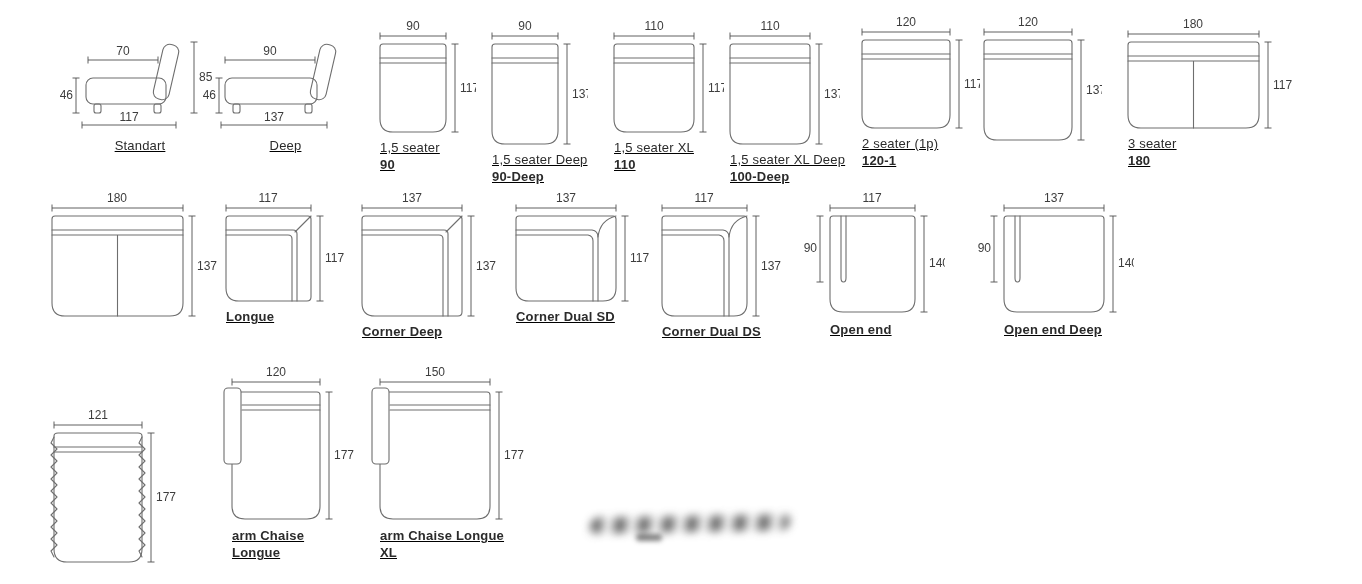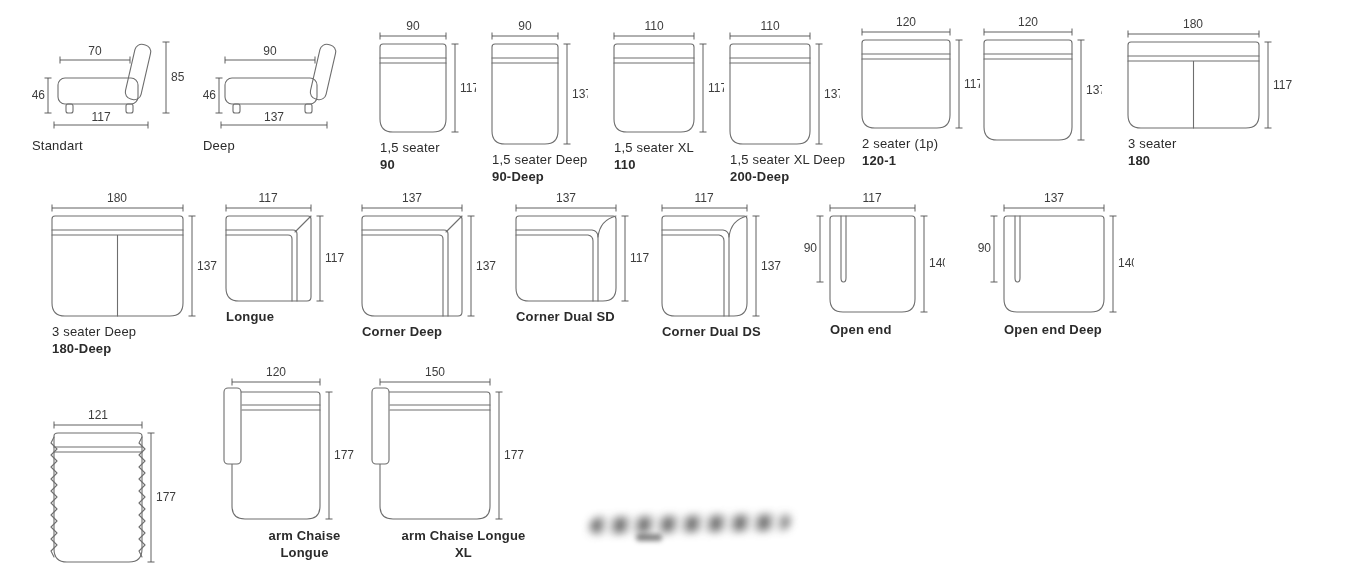--- a/index.html
+++ b/index.html
@@ -1,42 +1,42 @@
 <!DOCTYPE html>
 <html><head>
 <meta charset="utf-8">
 <style>
   * { margin:0; padding:0; box-sizing:border-box; }
   html,body { background:#ffffff; font-family:"Liberation Sans", sans-serif; }
   #canvas { position:relative; width:1362px; height:584px; background:#ffffff; overflow:hidden; }
-  .module { position:absolute; }
+  .module { position:absolute;text-decoration:underline; }
   .module svg { display:block; }
   .draw { fill:none; stroke:#6e6e6e; stroke-width:1.1; stroke-linecap:round; stroke-linejoin:round; }
   .fillw { fill:#ffffff; stroke:#6e6e6e; stroke-width:1.1; }
   .dim  { fill:none; stroke:#4f4f4f; stroke-width:0.9; }
   .dimtxt { font-family:"Liberation Sans",sans-serif; font-size:12px; fill:#3d3d3d; }
   .labels { margin-left:4px; margin-top:3px; color:#2b2b2b; }
   .labels.ind26 { margin-left:26px; }
-  .labels.ind12 { margin-left:24px;text-align:center; }
-  .labels.center { margin-left:0; }
+  .labels.ind12 { margin-left:12px; }
+  .labels.center { margin-left:0; text-align:center; }
   .lab { font-size:13px; line-height:17px; letter-spacing:.2px; }
   .lab.bold { font-weight:bold; }
   #smudge { position:absolute; left:590px; top:514px; width:205px; height:28px; }
   #smudge .blob1 { position:absolute; left:0; top:2px; width:200px; height:16px; border-radius:8px;
     background:repeating-linear-gradient(90deg, rgba(35,35,35,.65) 0 12px, rgba(35,35,35,.10) 12px 24px);
     filter:blur(4px); transform:rotate(-1deg) skewX(-6deg); }
   #smudge .blob2 { position:absolute; left:46px; top:20px; width:26px; height:7px; border-radius:4px;
     background:rgba(35,35,35,.55); filter:blur(2.5px); }
 </style>
 </head>
 <body>
 
 <div id="canvas">
 
-  <div class="module" style="left:32px; top:30px; width:160px;">
+  <div class="module" style="left:60px; top:30px; width:160px;">
     <svg width="160" height="104" viewBox="0 0 160 104">
       <text class="dimtxt" x="63" y="25" text-anchor="middle">70</text>
       <path class="dim" d="M28,30 L98,30 M28,26.5 L28,33.5 M98,26.5 L98,33.5"></path>
       <rect class="draw" x="98" y="14" width="16" height="56" rx="7" transform="rotate(13 106 42)"></rect>
       <rect class="draw" x="26" y="48" width="80" height="26" rx="7"></rect>
       <rect class="draw" x="34" y="74" width="7" height="9" rx="2"></rect>
       <rect class="draw" x="94" y="74" width="7" height="9" rx="2"></rect>
       <text class="dimtxt" x="13" y="69" text-anchor="end">46</text>
       <path class="dim" d="M16,48 L16,83 M12.5,48 L19.5,48 M12.5,83 L19.5,83"></path>
       <text class="dimtxt" x="139" y="51" text-anchor="start">85</text>
@@ -116,21 +116,21 @@
     <svg width="114" height="128" viewBox="0 0 114 128">
       <text class="dimtxt" x="44" y="10" text-anchor="middle">110</text>
       <path class="dim" d="M4,16 L84,16 M4,12.5 L4,19.5 M84,12.5 L84,19.5"></path>
       <path class="draw" d="M4,27 Q4,24 7,24 L81,24 Q84,24 84,27 L84,111 Q84,124 71,124 L17,124 Q4,124 4,111 Z"></path>
       <path class="draw" d="M4,38 L84,38 M4,43 L84,43"></path>
       <text class="dimtxt" x="98" y="78" text-anchor="start">137</text>
       <path class="dim" d="M93,24 L93,124 M89.5,24 L96.5,24 M89.5,124 L96.5,124"></path>
     </svg>
     <div class="labels">
       <div class="lab">1,5 seater XL Deep</div>
-      <div class="lab bold">200-Deep</div>
+      <div class="lab bold">100-Deep</div>
     </div>
   </div>
 
   <div class="module" style="left:858px; top:16px;">
     <svg width="122" height="116" viewBox="0 0 122 116">
       <text class="dimtxt" x="48" y="10" text-anchor="middle">120</text>
       <path class="dim" d="M4,16 L92,16 M4,12.5 L4,19.5 M92,12.5 L92,19.5"></path>
       <path class="draw" d="M4,27 Q4,24 7,24 L89,24 Q92,24 92,27 L92,99 Q92,112 79,112 L17,112 Q4,112 4,99 Z"></path>
       <path class="draw" d="M4,38 L92,38 M4,43 L92,43"></path>
       <text class="dimtxt" x="106" y="72" text-anchor="start">117</text>
@@ -170,24 +170,20 @@
 
   <div class="module" style="left:48px; top:192px;">
     <svg width="169" height="128" viewBox="0 0 169 128">
       <text class="dimtxt" x="69" y="10" text-anchor="middle">180</text>
       <path class="dim" d="M4,16 L135,16 M4,12.5 L4,19.5 M135,12.5 L135,19.5"></path>
       <path class="draw" d="M4,27 Q4,24 7,24 L132,24 Q135,24 135,27 L135,111 Q135,124 122,124 L17,124 Q4,124 4,111 Z"></path>
       <path class="draw" d="M4,38 L135,38 M4,43 L135,43 M69.5,43 L69.5,124"></path>
       <text class="dimtxt" x="149" y="78" text-anchor="start">137</text>
       <path class="dim" d="M144,24 L144,124 M140.5,24 L147.5,24 M140.5,124 L147.5,124"></path>
     </svg>
-    <div class="labels">
-      <div class="lab">3 seater Deep</div>
-      <div class="lab bold">180-Deep</div>
-    </div>
   </div>
 
   <div class="module" style="left:222px; top:192px;">
     <svg width="123" height="113" viewBox="0 0 123 113">
       <text class="dimtxt" x="46" y="10" text-anchor="middle">117</text>
       <path class="dim" d="M4,16 L89,16 M4,12.5 L4,19.5 M89,12.5 L89,19.5"></path>
       <path class="draw" d="M4,27 Q4,24 7,24 L86,24 Q89,24 89,27 L89,105 Q89,109 85,109 L17,109 Q4,109 4,96 Z"></path>
       <path class="draw" d="M4,38 L71,38 Q75,38 75,42 L75,109"></path>
       <path class="draw" d="M4,43 L66,43 Q70,43 70,47 L70,109"></path>
       <path class="draw" d="M73,40 L89,24"></path>

